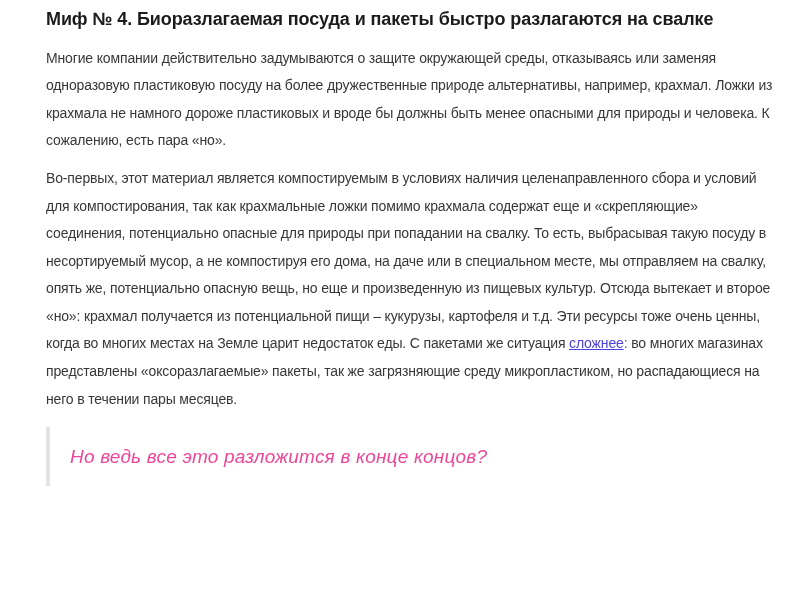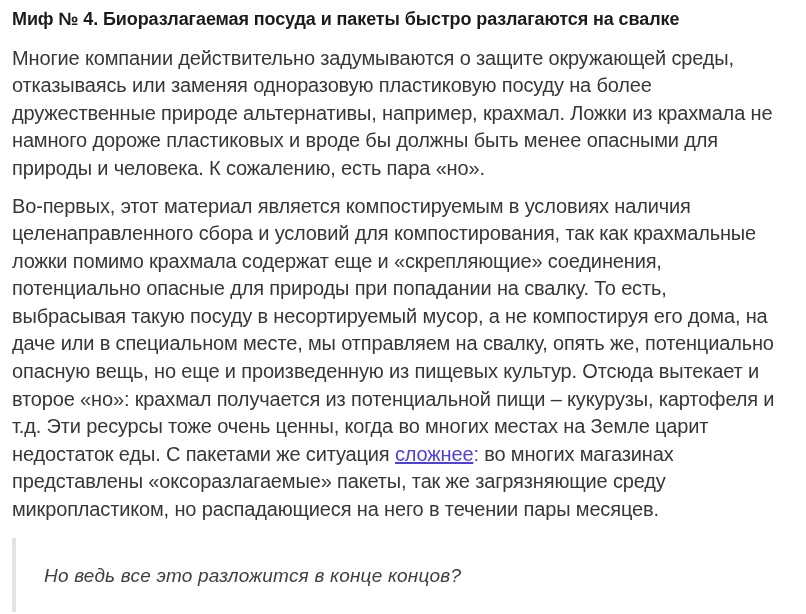--- a/index.html
+++ b/index.html
@@ -6,57 +6,57 @@
   html, body {
     margin: 0;
     padding: 0;
     background: #ffffff;
     width: 806px;
     height: 614px;
     overflow: hidden;
     font-family: "Liberation Sans", "DejaVu Sans", sans-serif;
   }
   .article {
-    padding: 7px 26px 0 12px;
+    padding: 7px 26px 0 46px;
     width: 806px;
   }
   .article-heading {
     font-size: 18px;
     font-weight: 700;
     color: #1b1b1b;
     line-height: 1.42;
     margin: 0 0 12px 0;
     letter-spacing: -0.1px;
   }
   p.body-paragraph {
-    font-size: 20px;
+    font-size: 14px;
     color: #373737;
     line-height: 27.6px;
     margin: 0 0 10px 0;
     letter-spacing: -0.15px;
   }
   a.inline-link {
     color: #4c3fe4;
     text-decoration: underline;
     cursor: pointer;
   }
   .link-colon {
     color: #4c3fe4;
     text-decoration: none;
   }
   blockquote.quote-block {
     margin: 14px 0 15px 0;
     border-left: 4px solid #e3e3e3;
     padding: 18px 0 16px 20px;
   }
   blockquote.quote-block p {
-    margin: 8px;
+    margin: 0;
     font-size: 19px;
     font-style: italic;
-    color: #404040;
+    color: #ec4899;
     line-height: 1.3;
     letter-spacing: 0.2px;
   }
 </style>
 </head>
 <body>
 
 <div class="article">
 
   <h2 class="article-heading">Миф № 4. Биоразлагаемая посуда и пакеты быстро разлагаются на свалке</h2>

